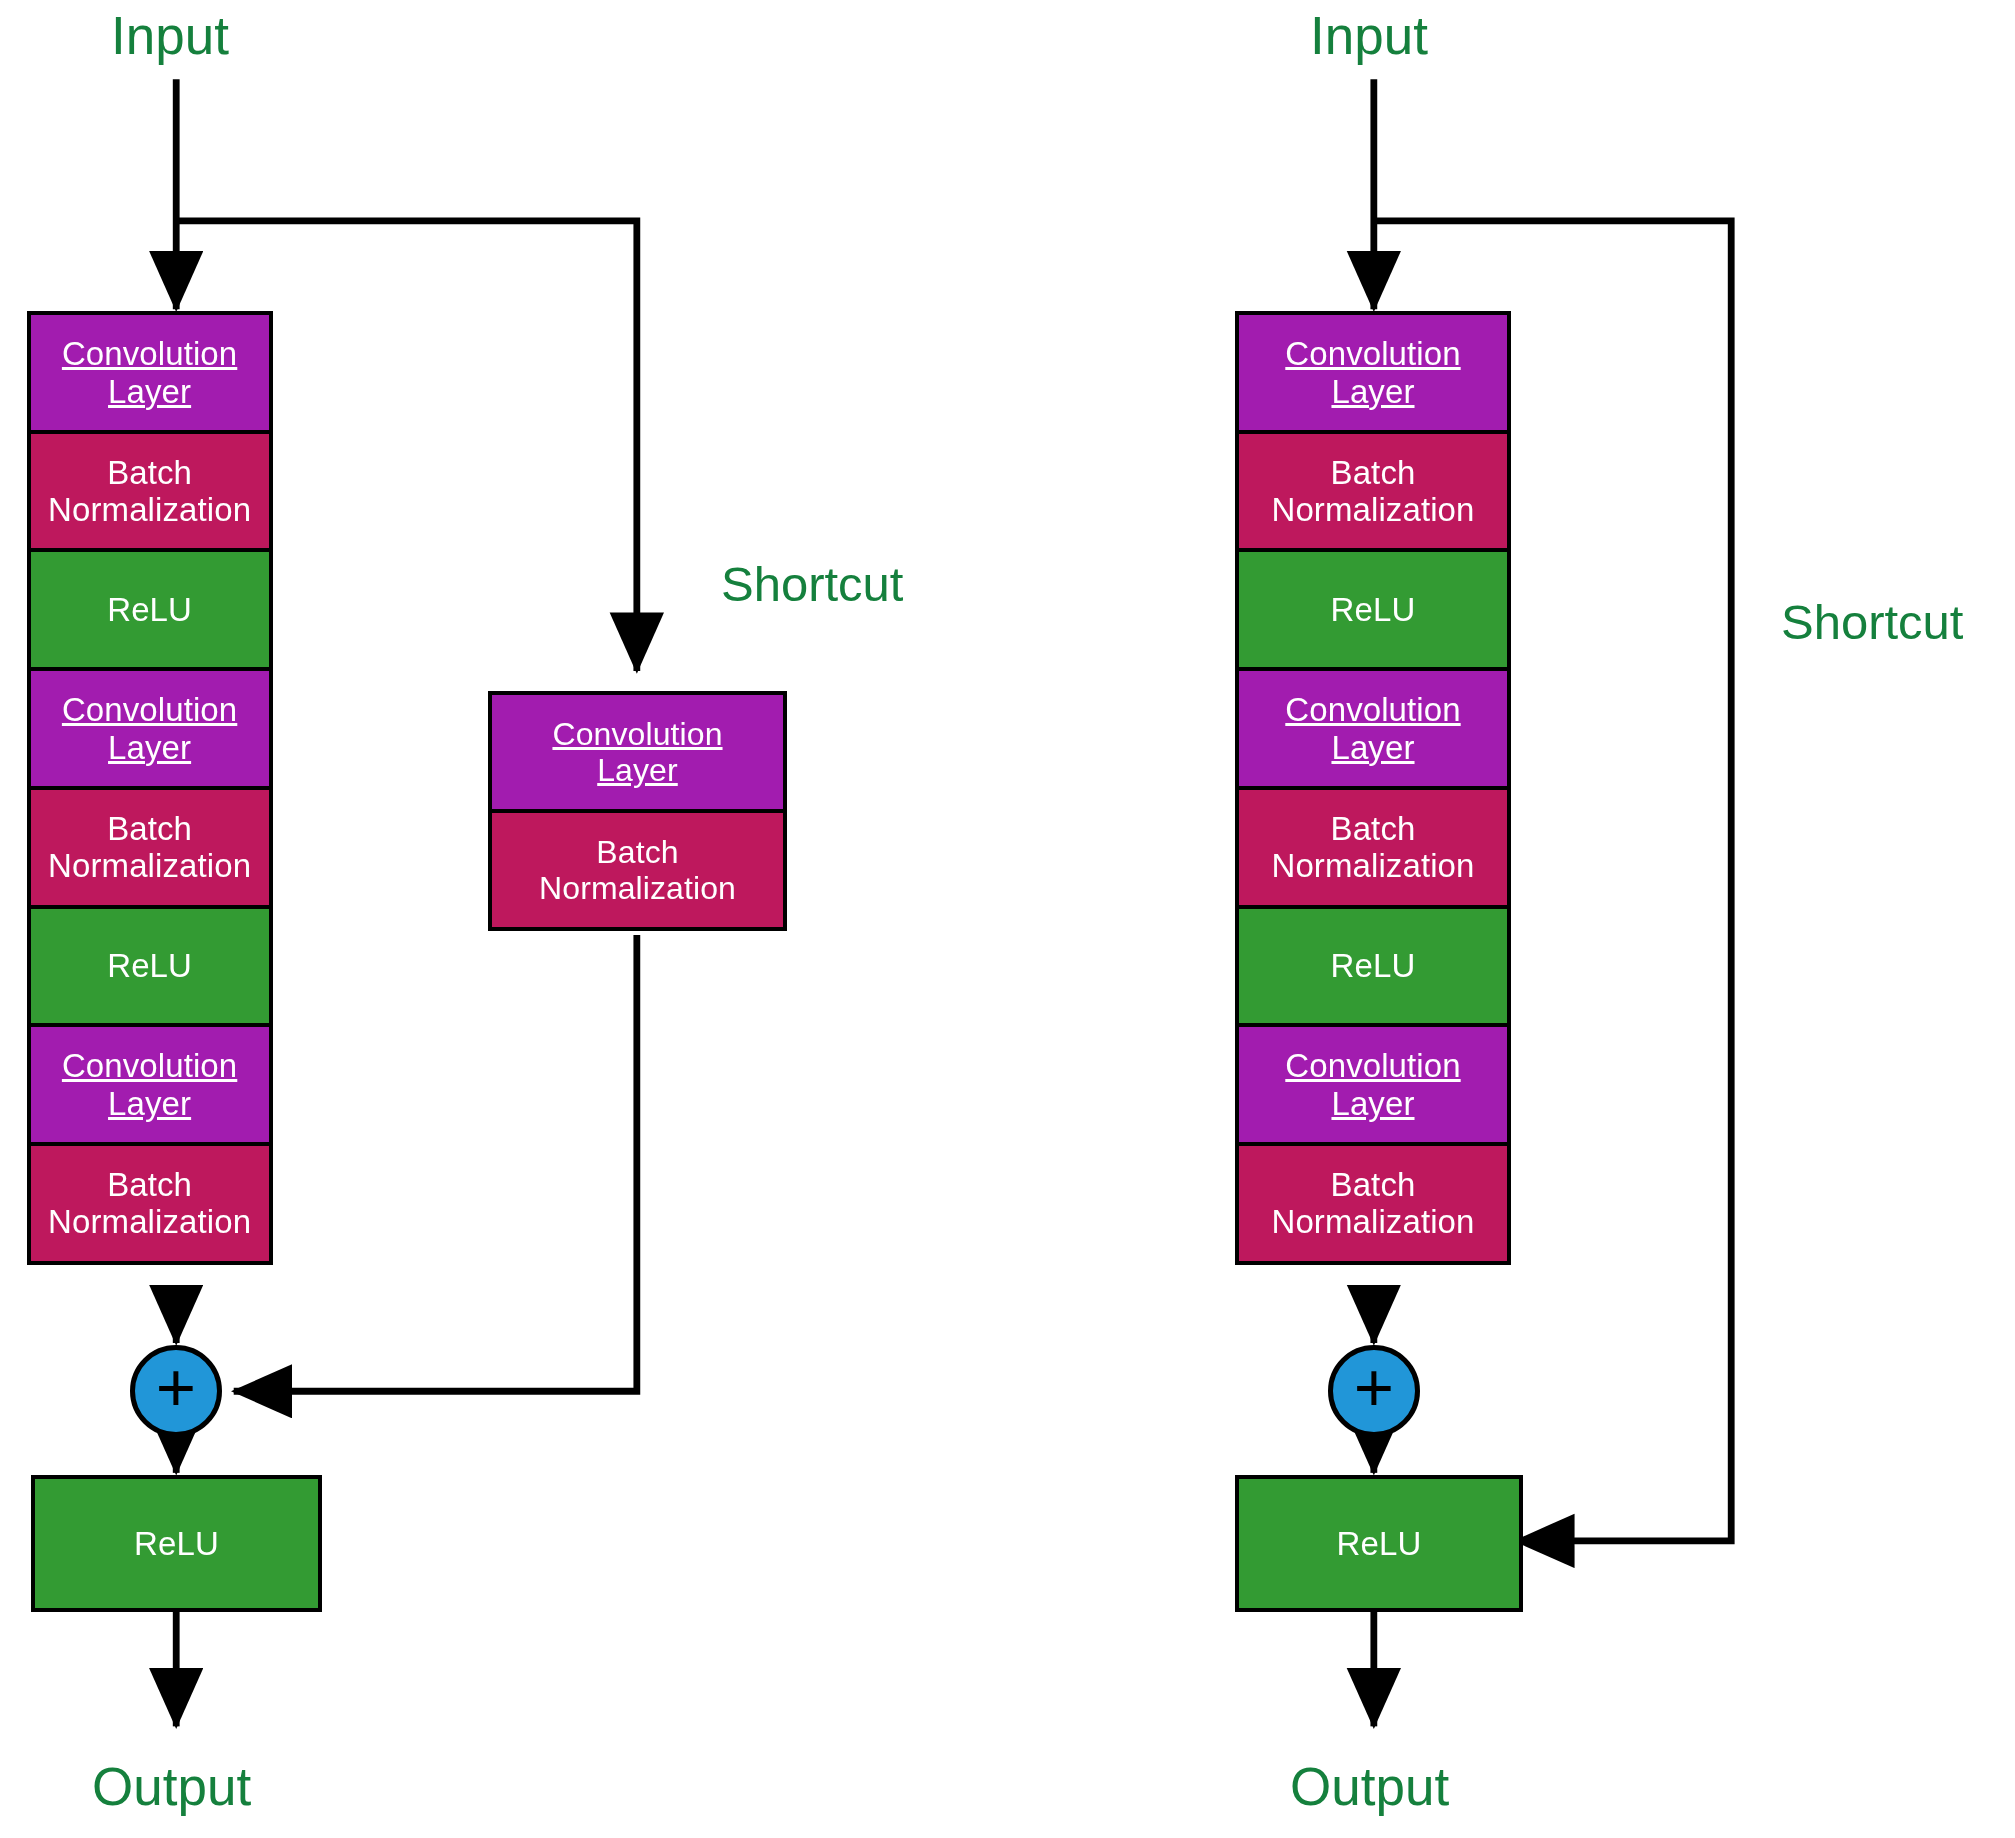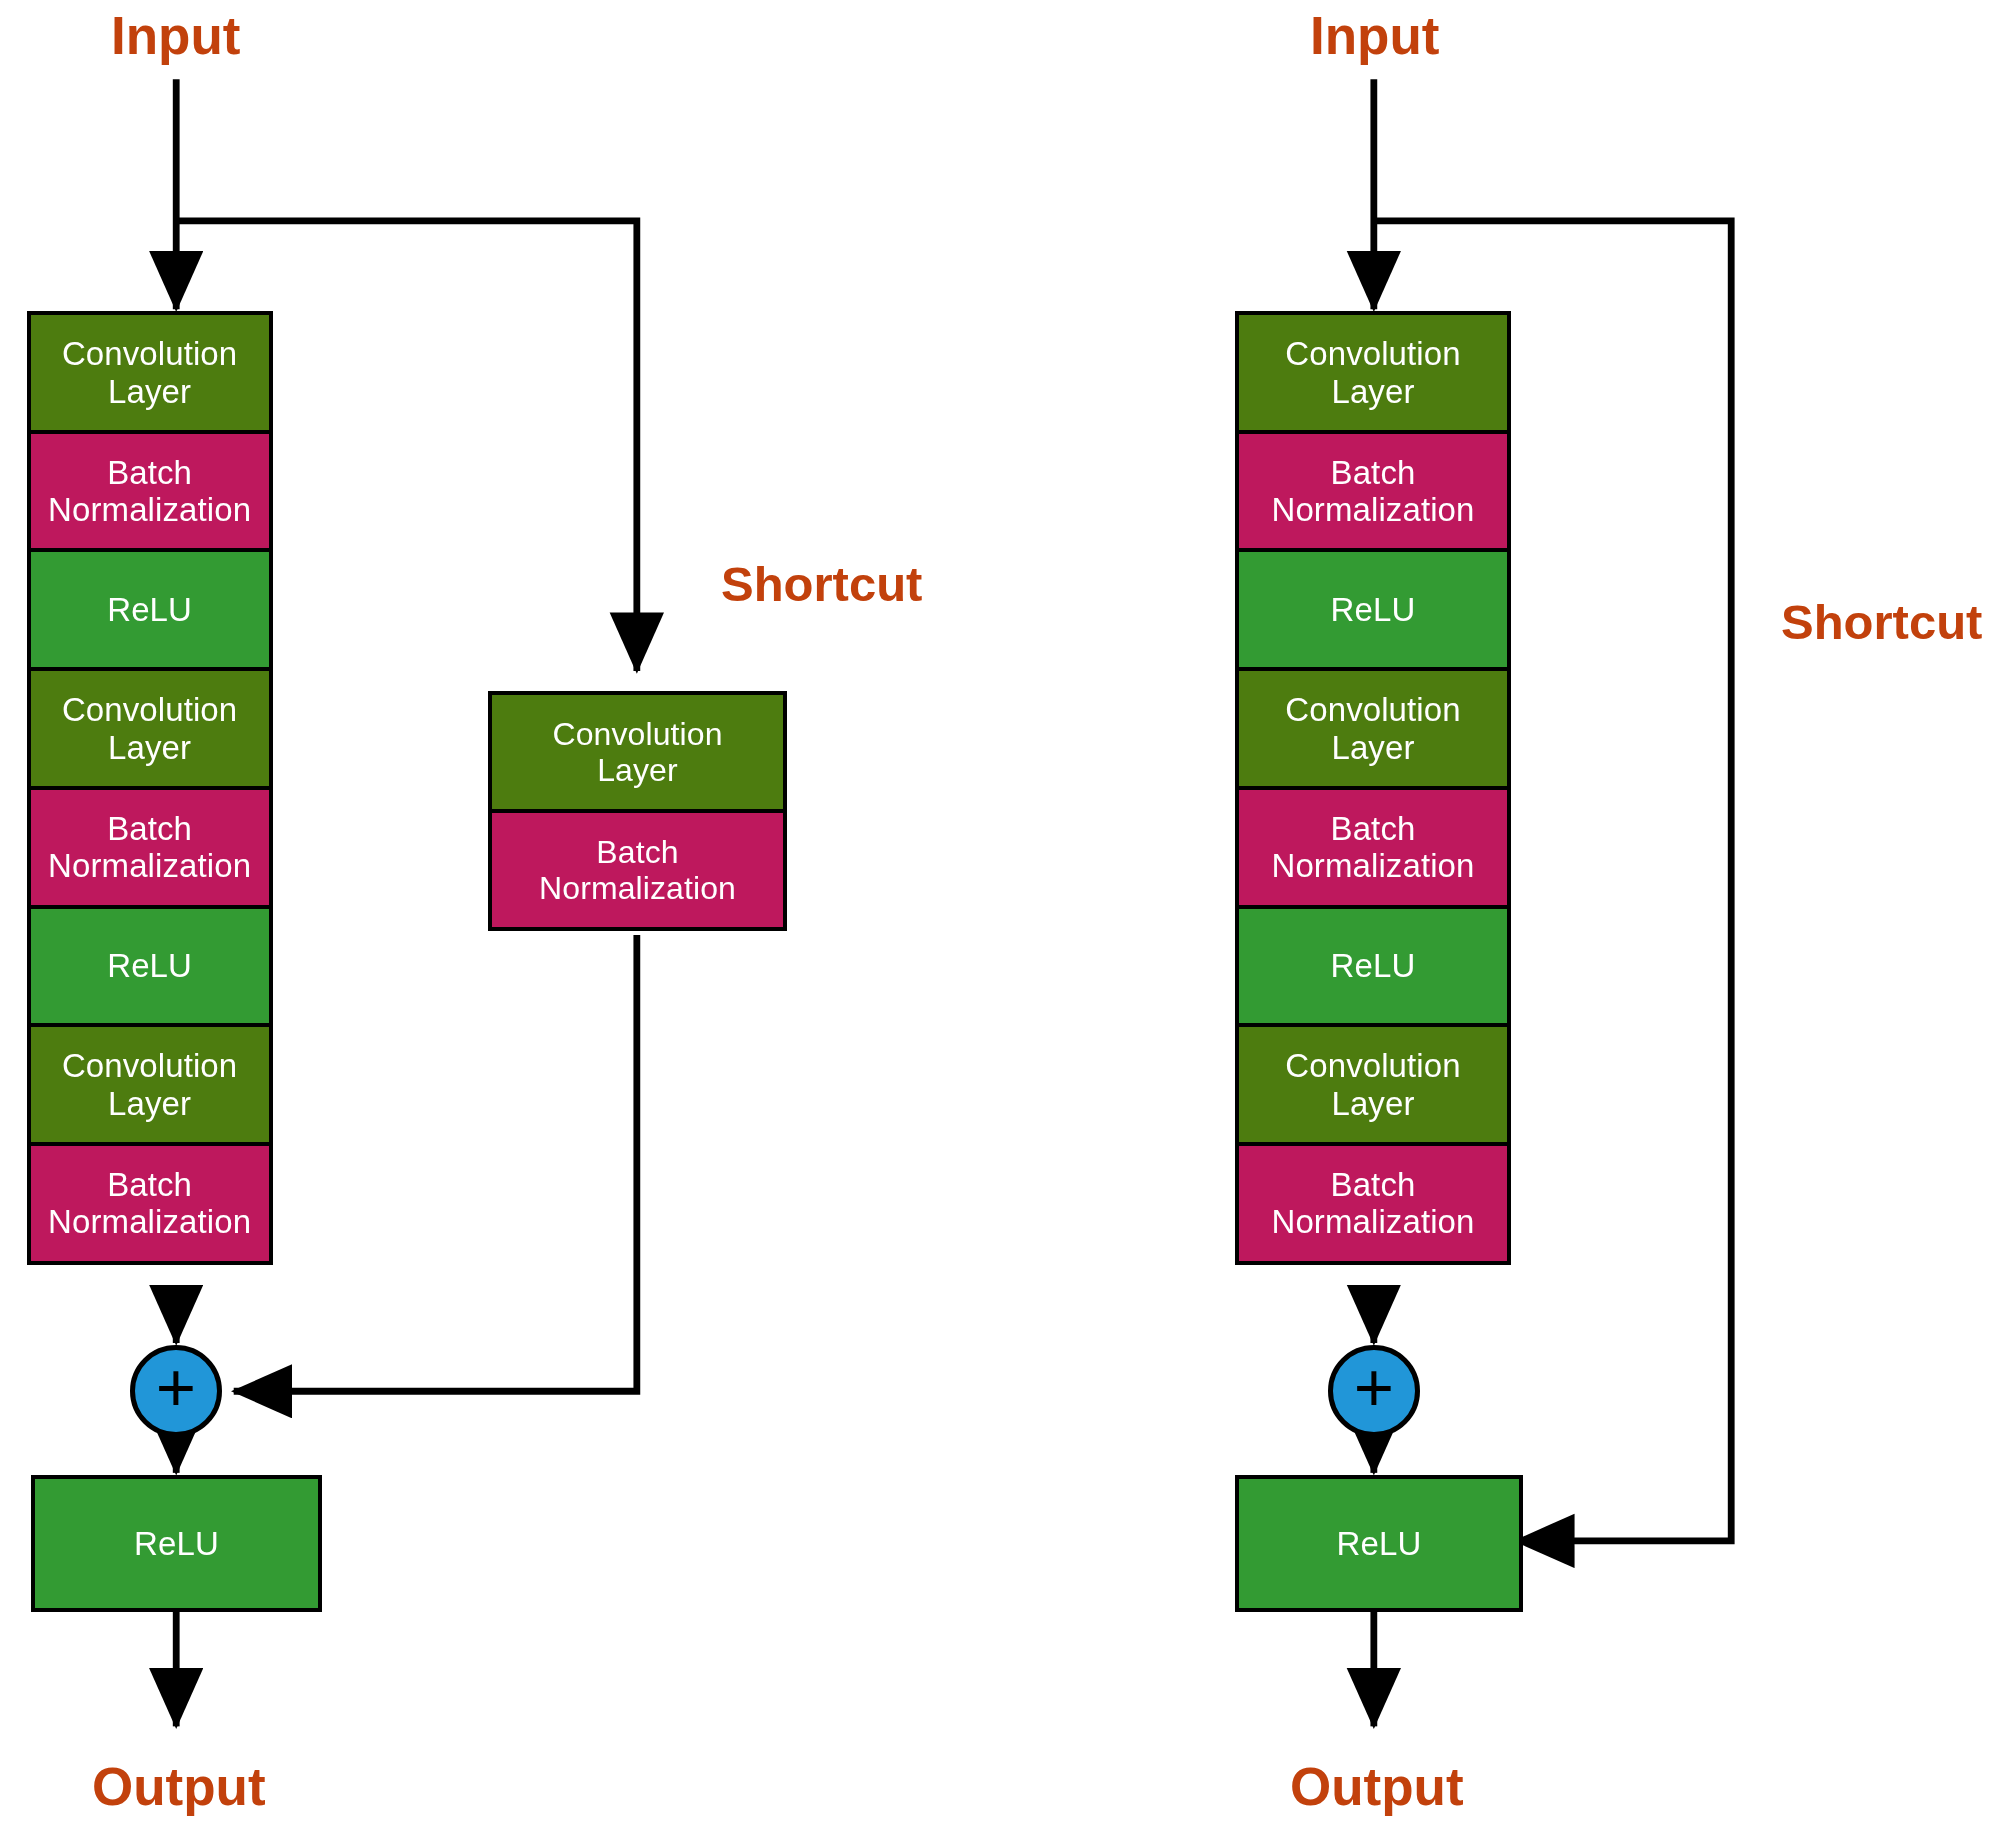--- a/index.html
+++ b/index.html
@@ -31,41 +31,41 @@
     display: flex;
     align-items: center;
     justify-content: center;
     text-align: center;
     color: #ffffff;
     line-height: 1.13;
     font-weight: 400;
     letter-spacing: 0.1px;
     white-space: pre-line;
   }
-  .blk.conv  { background: #4d7c0f; }
+  .blk.conv  { background: #a21caf; text-decoration: underline; }
   .blk.bn    { background: #be185d; }
   .blk.relu  { background: #339b33; }
 
   
   .stack .blk + .blk { margin-top: -4.3px; }
 
   .stack {
     position: absolute;
   }
   .stack .blk {
     position: relative;
     left: 0;
     top: 0;
     width: 100%;
   }
 
   .lbl {
     position: absolute;
-    color: #c2410c;
-    font-weight: 700;
+    color: #15803d;
+    font-weight: 400;
     white-space: nowrap;
   }
   .lbl.big   { font-size: 53px; }
   .lbl.short { font-size: 49px; }
 
   .plus {
     position: absolute;
     box-sizing: border-box;
     border: 5.6px solid #000000;
     border-radius: 50%;

